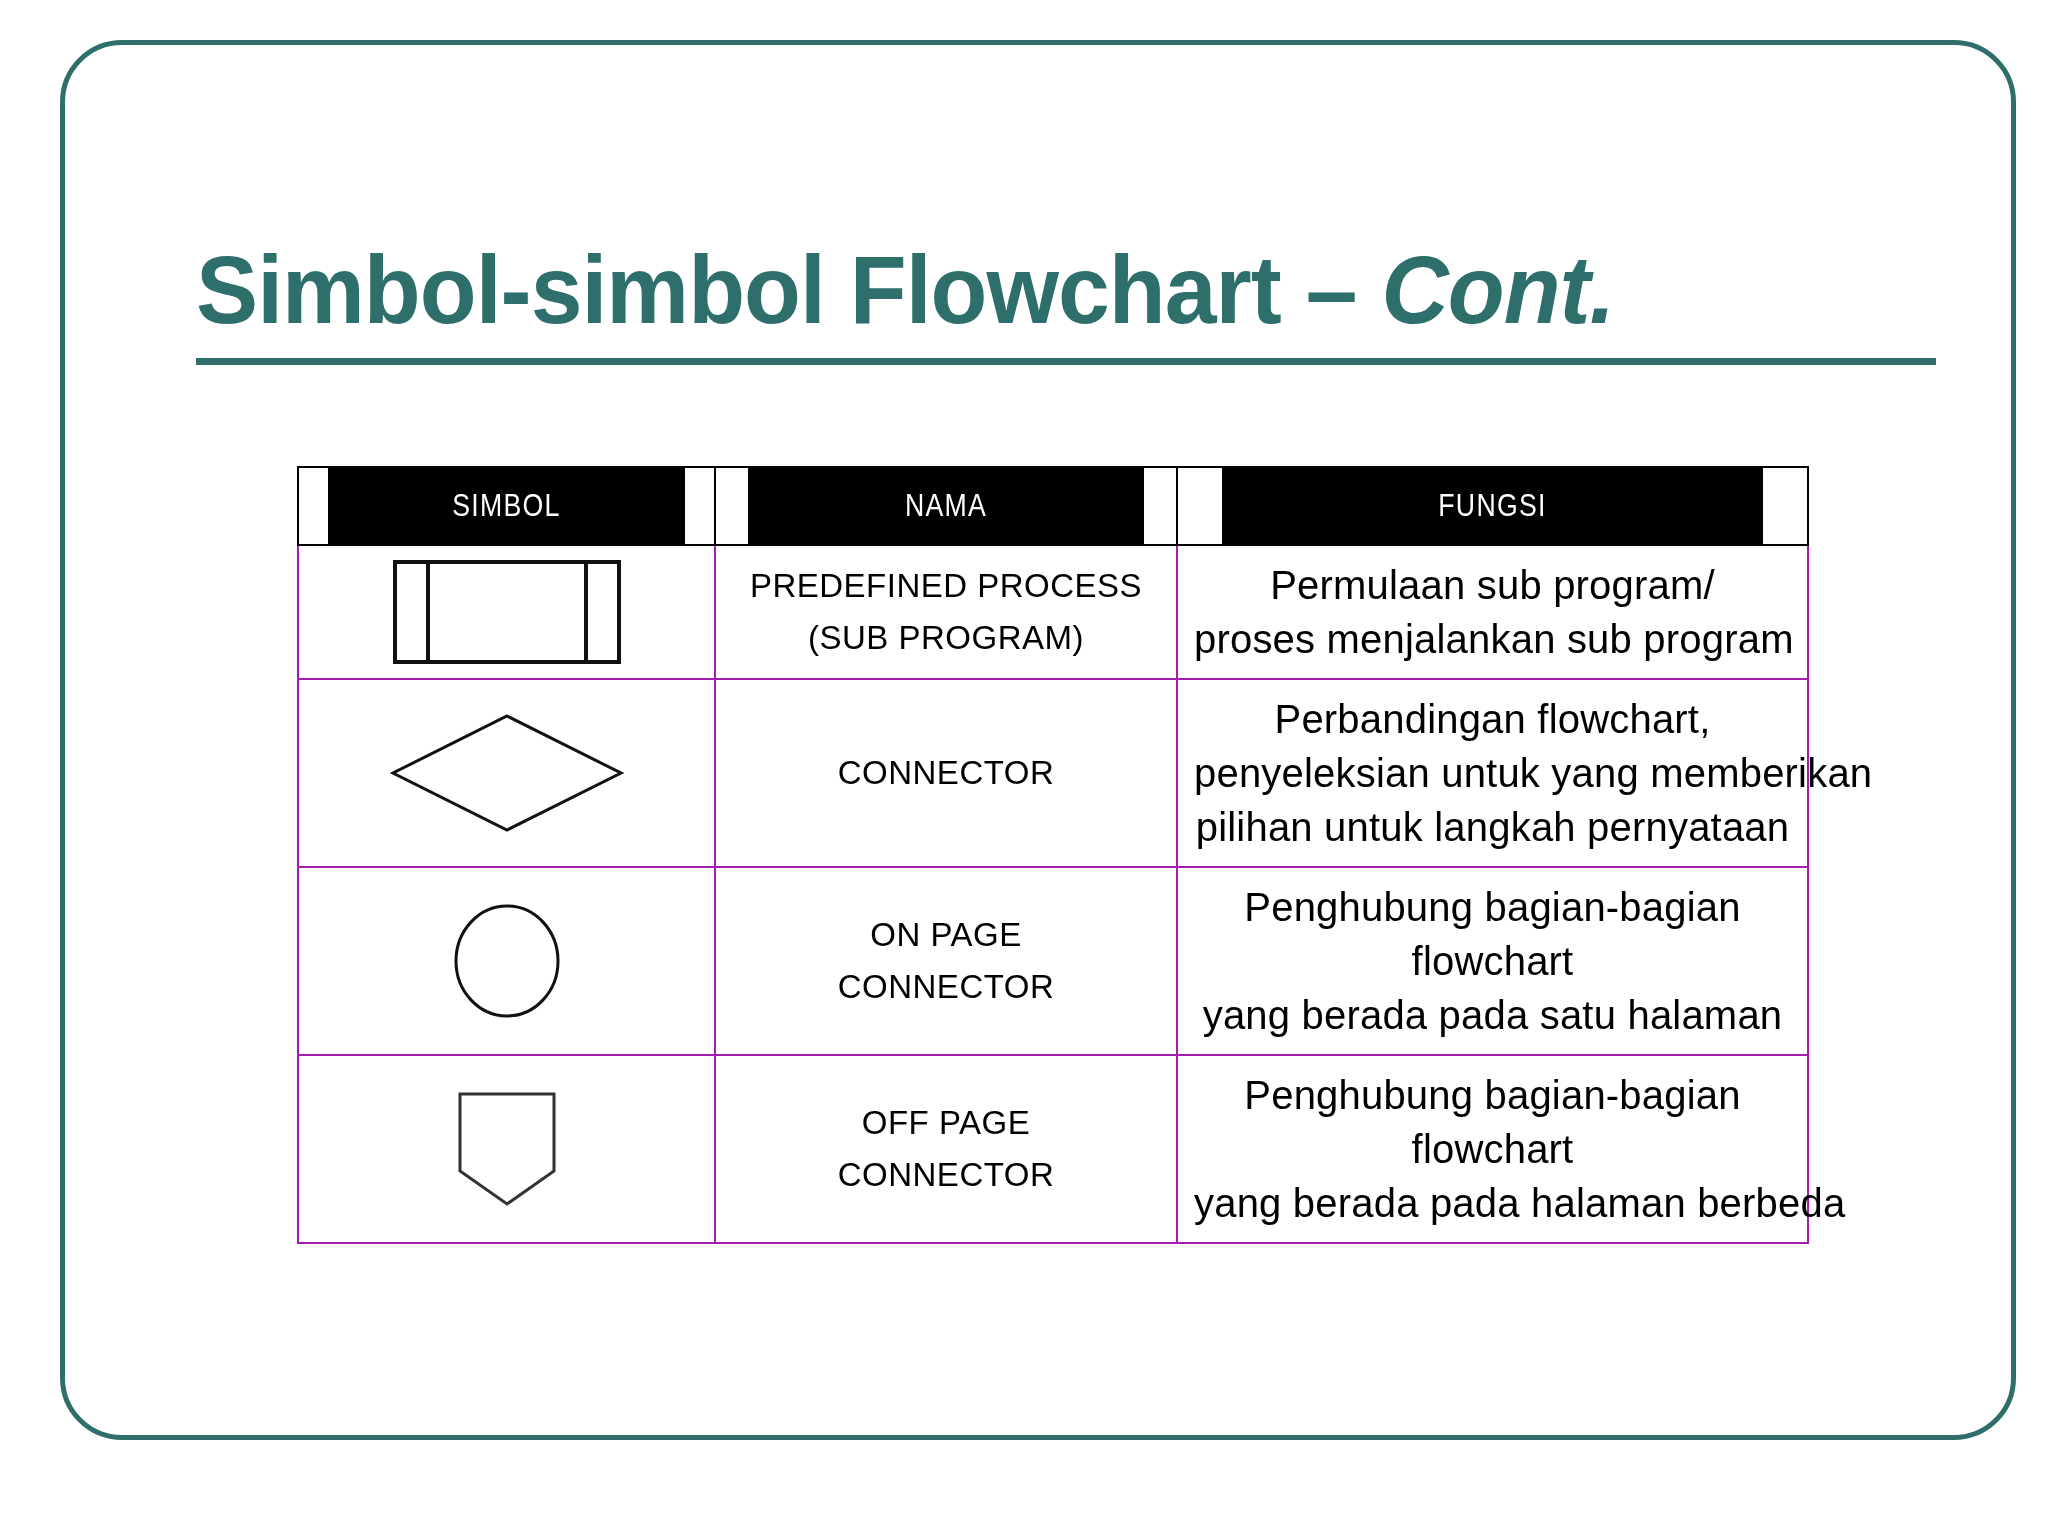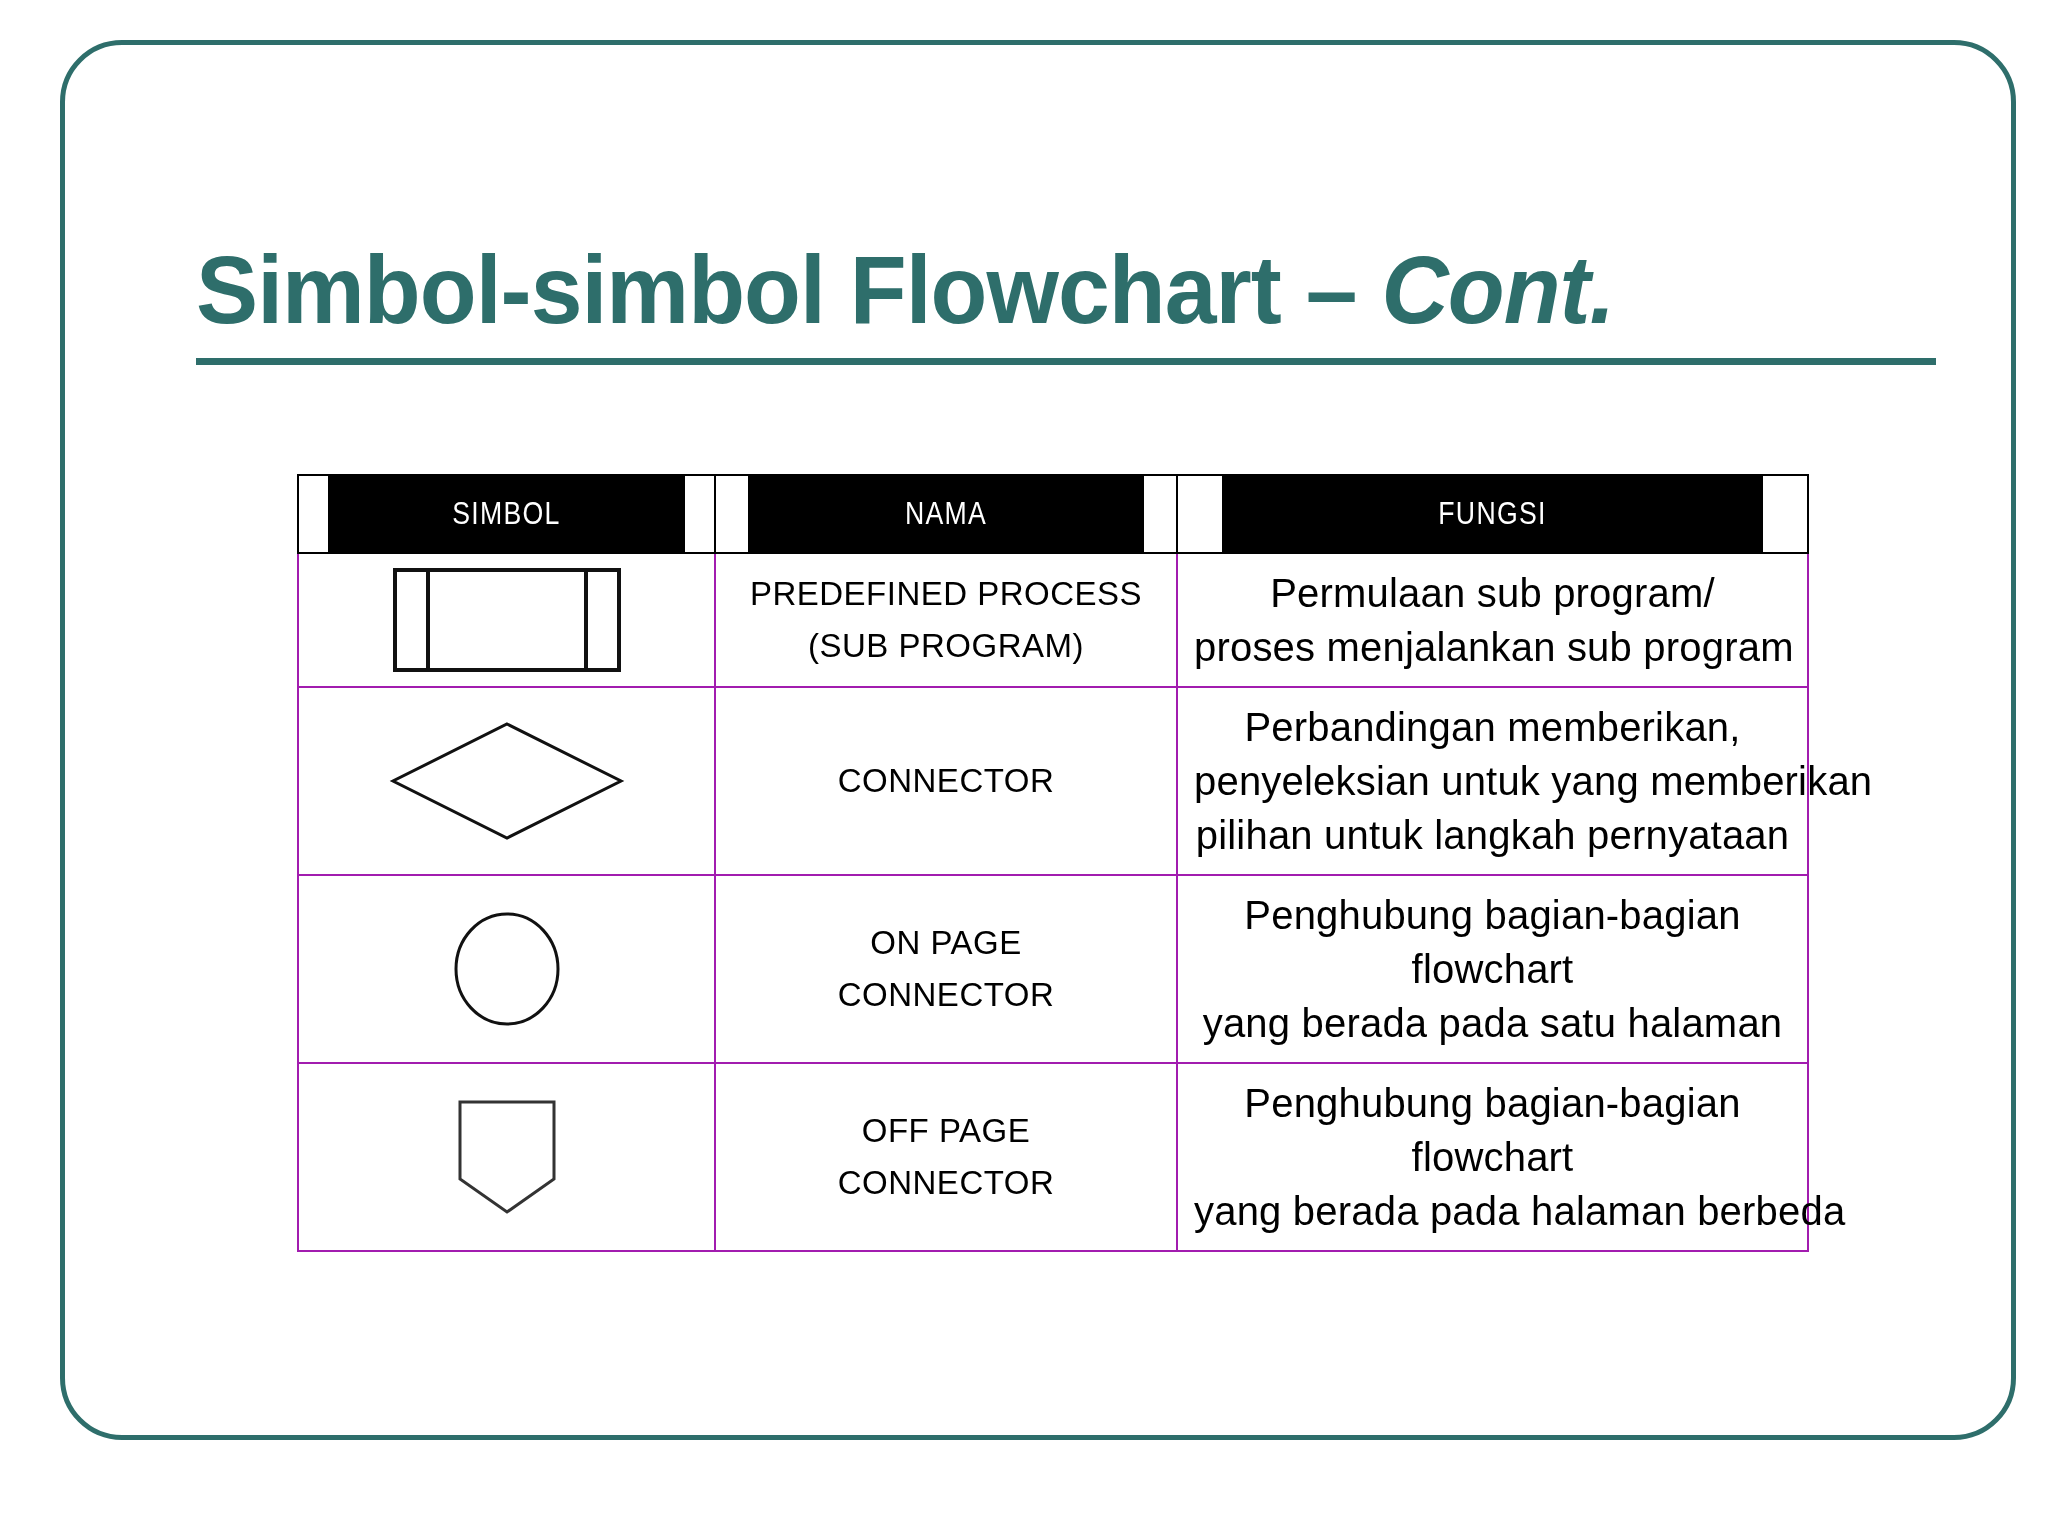--- a/index.html
+++ b/index.html
@@ -66,21 +66,20 @@
 
   
   #symbol-table {
     position: absolute;
     left: 281px;
     top: 466px;
     width: 1510px;
     border-collapse: collapse;
     table-layout: fixed;
     background: #ffffff;
-    margin-top: 8px;
   }
   #symbol-table col.c-symbol { width: 417px; }
   #symbol-table col.c-nama   { width: 462px; }
   #symbol-table col.c-fungsi { width: 631px; }
 
   #symbol-table th,
   #symbol-table td {
     border: 2px solid #a21caf;
     padding: 0;
     vertical-align: middle;
@@ -181,21 +180,21 @@
           <div class="symbol-wrap">
             <svg width="236" height="122" viewBox="0 0 236 122" aria-hidden="true">
               <polygon points="118,4 232,61 118,118 4,61" fill="#ffffff" stroke="#111111" stroke-width="3"></polygon>
             </svg>
           </div>
         </td>
         <td class="nama-cell">
           <span class="cell-line">CONNECTOR</span>
         </td>
         <td class="fungsi-cell">
-          <span class="cell-line">Perbandingan memberikan,</span>
+          <span class="cell-line">Perbandingan flowchart,</span>
           <span class="cell-line">penyeleksian untuk yang memberikan</span>
           <span class="cell-line">pilihan untuk langkah pernyataan</span>
         </td>
       </tr>
 
       <tr>
         <td class="symbol-cell">
           <div class="symbol-wrap">
             <svg width="110" height="118" viewBox="0 0 110 118" aria-hidden="true">
               <ellipse cx="55" cy="59" rx="51" ry="55" fill="#ffffff" stroke="#111111" stroke-width="3"></ellipse>

